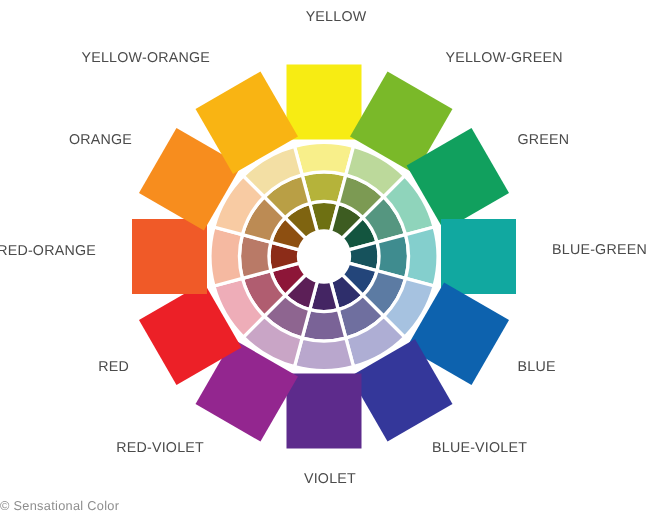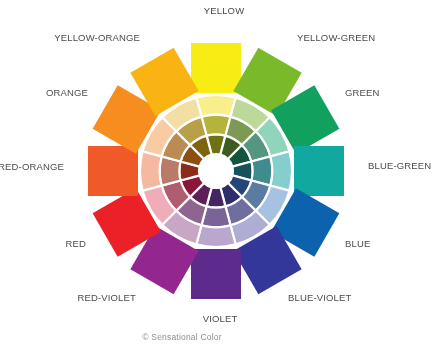--- a/index.html
+++ b/index.html
@@ -30,21 +30,21 @@
     font-family: "Liberation Sans", sans-serif;
     font-size: 9.5px;
     fill: #4b4b4b;
     letter-spacing: 0.15px;
   }
   .credit-text {
     position: absolute;
     left: 0;
     right: 0;
     bottom: 4px;
-    text-align: center;
+    text-align: left;
     font-family: "Liberation Sans", sans-serif;
     font-size: 8.5px;
     color: #8d8d8d;
     letter-spacing: 0.2px;
   }
 </style>
 </head>
 <body>
 
 <div id="wheel-root">

